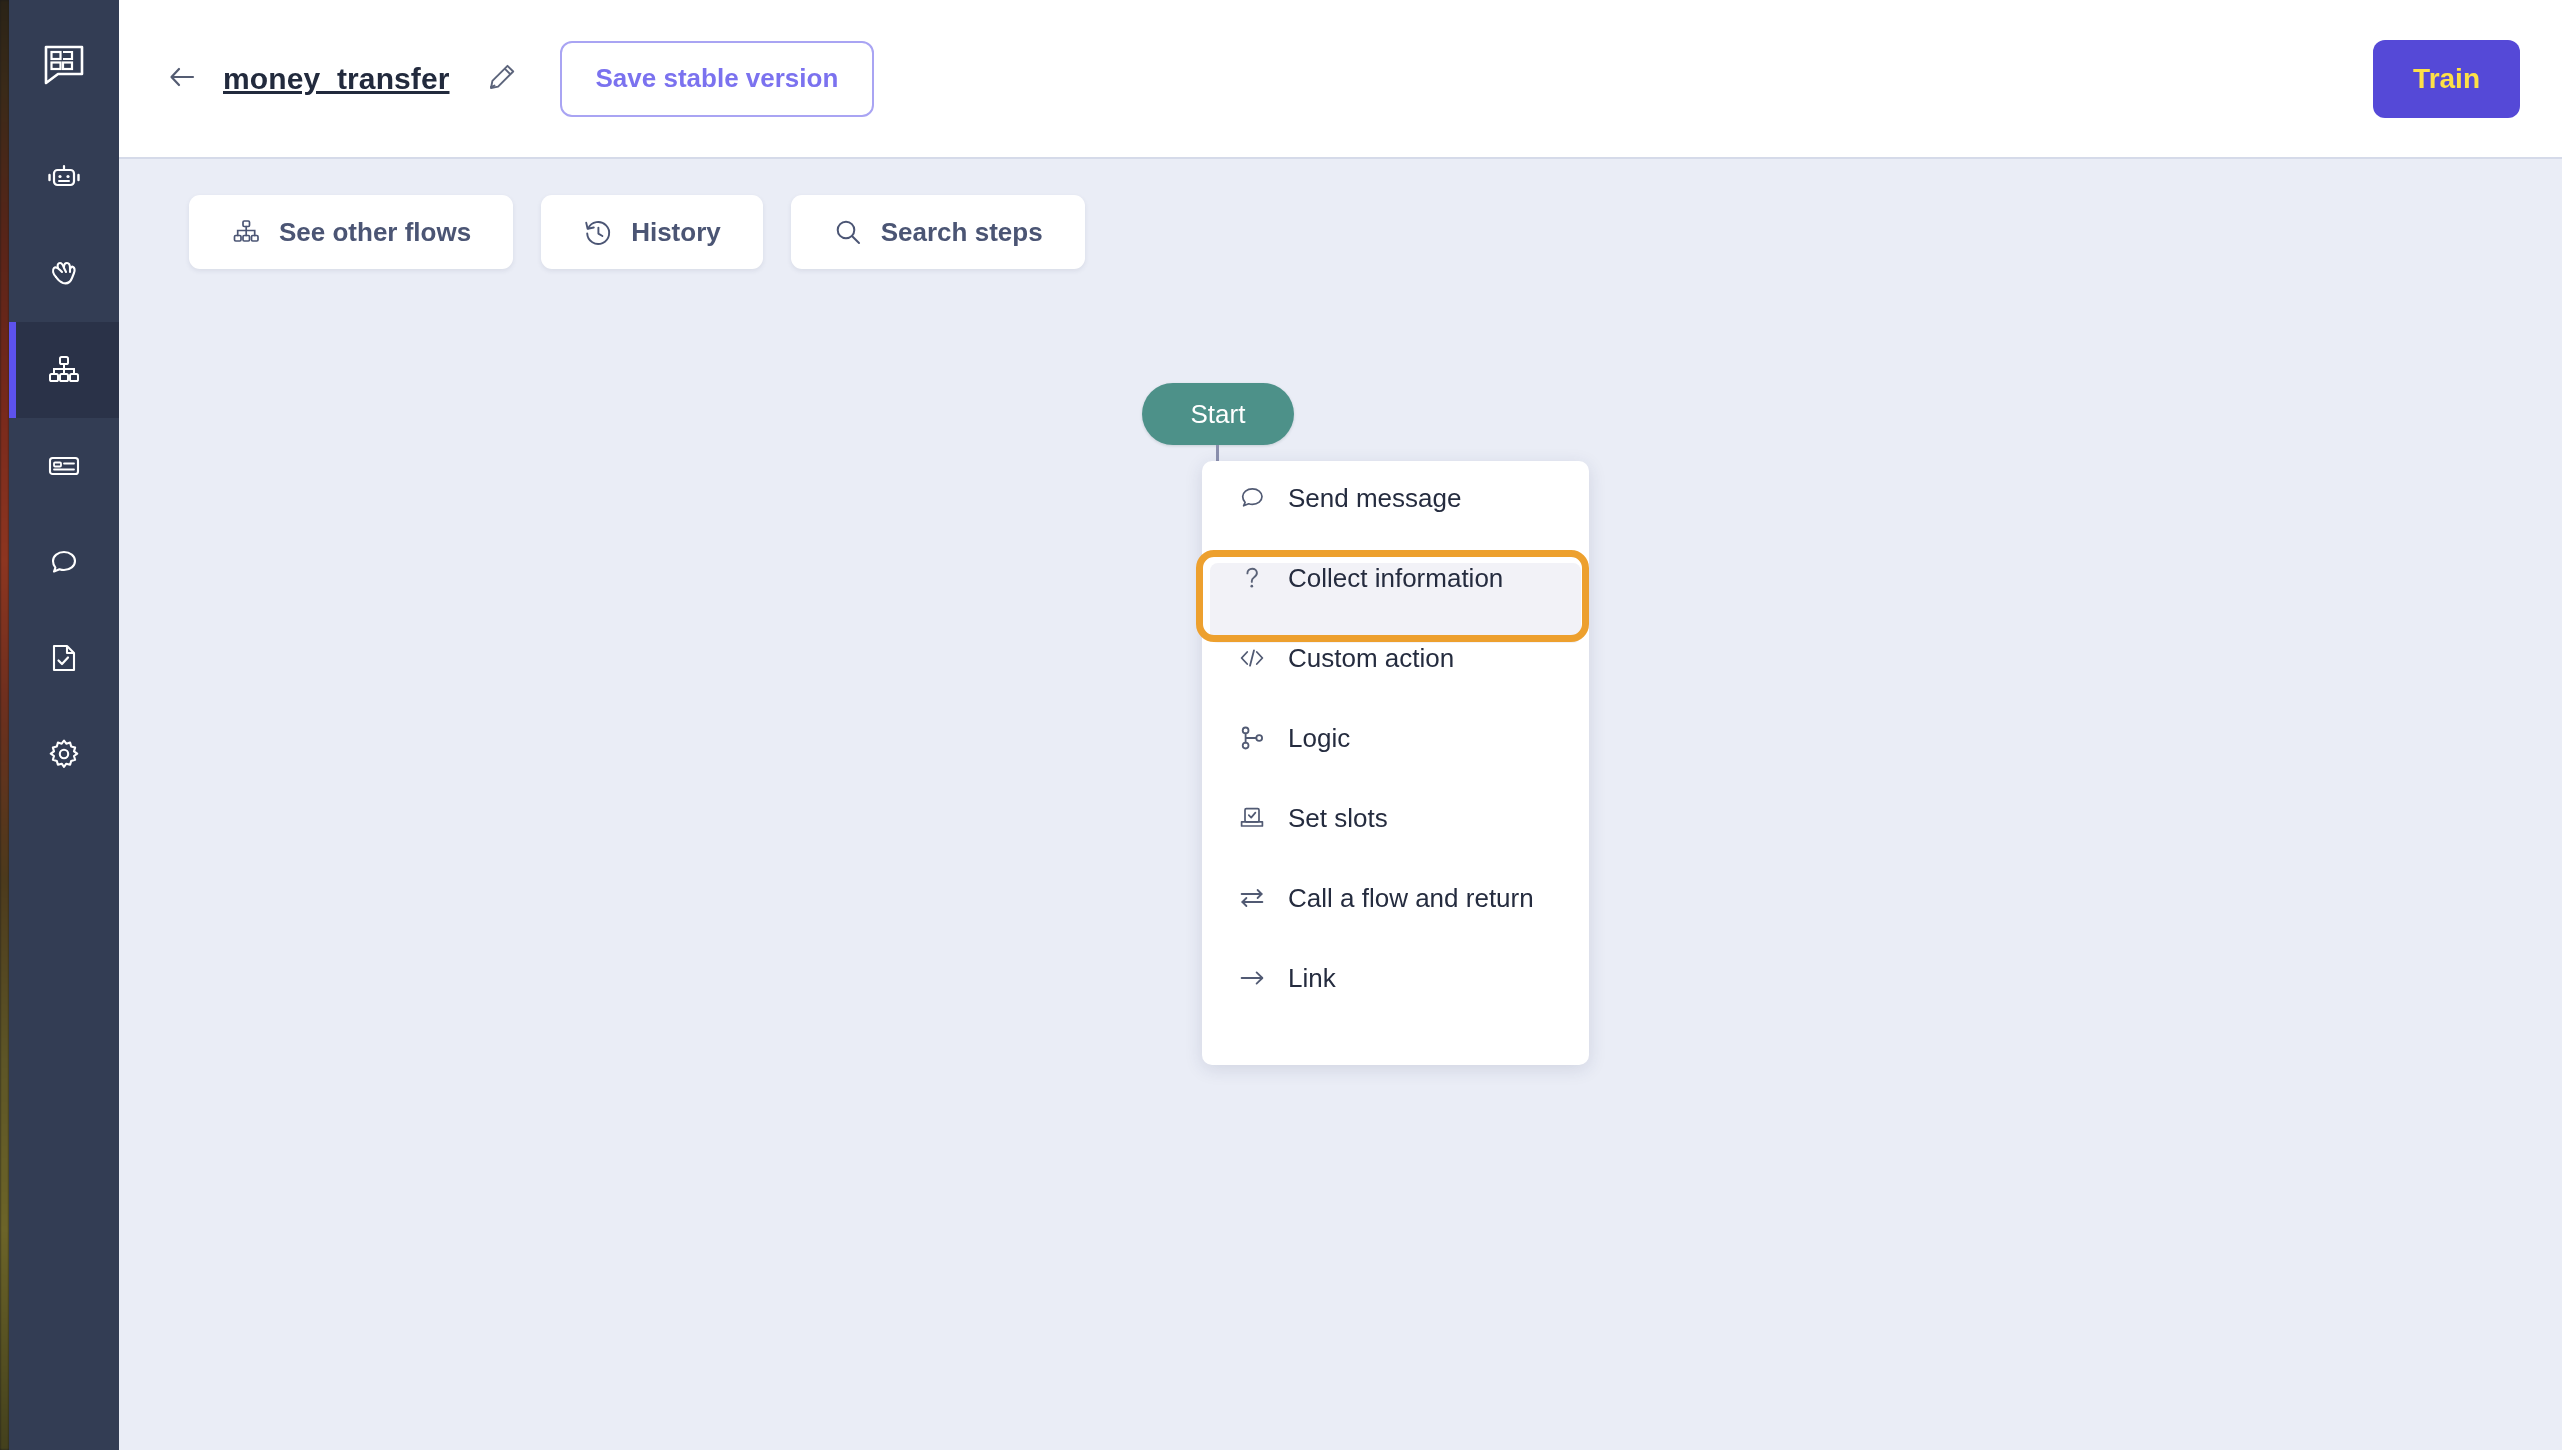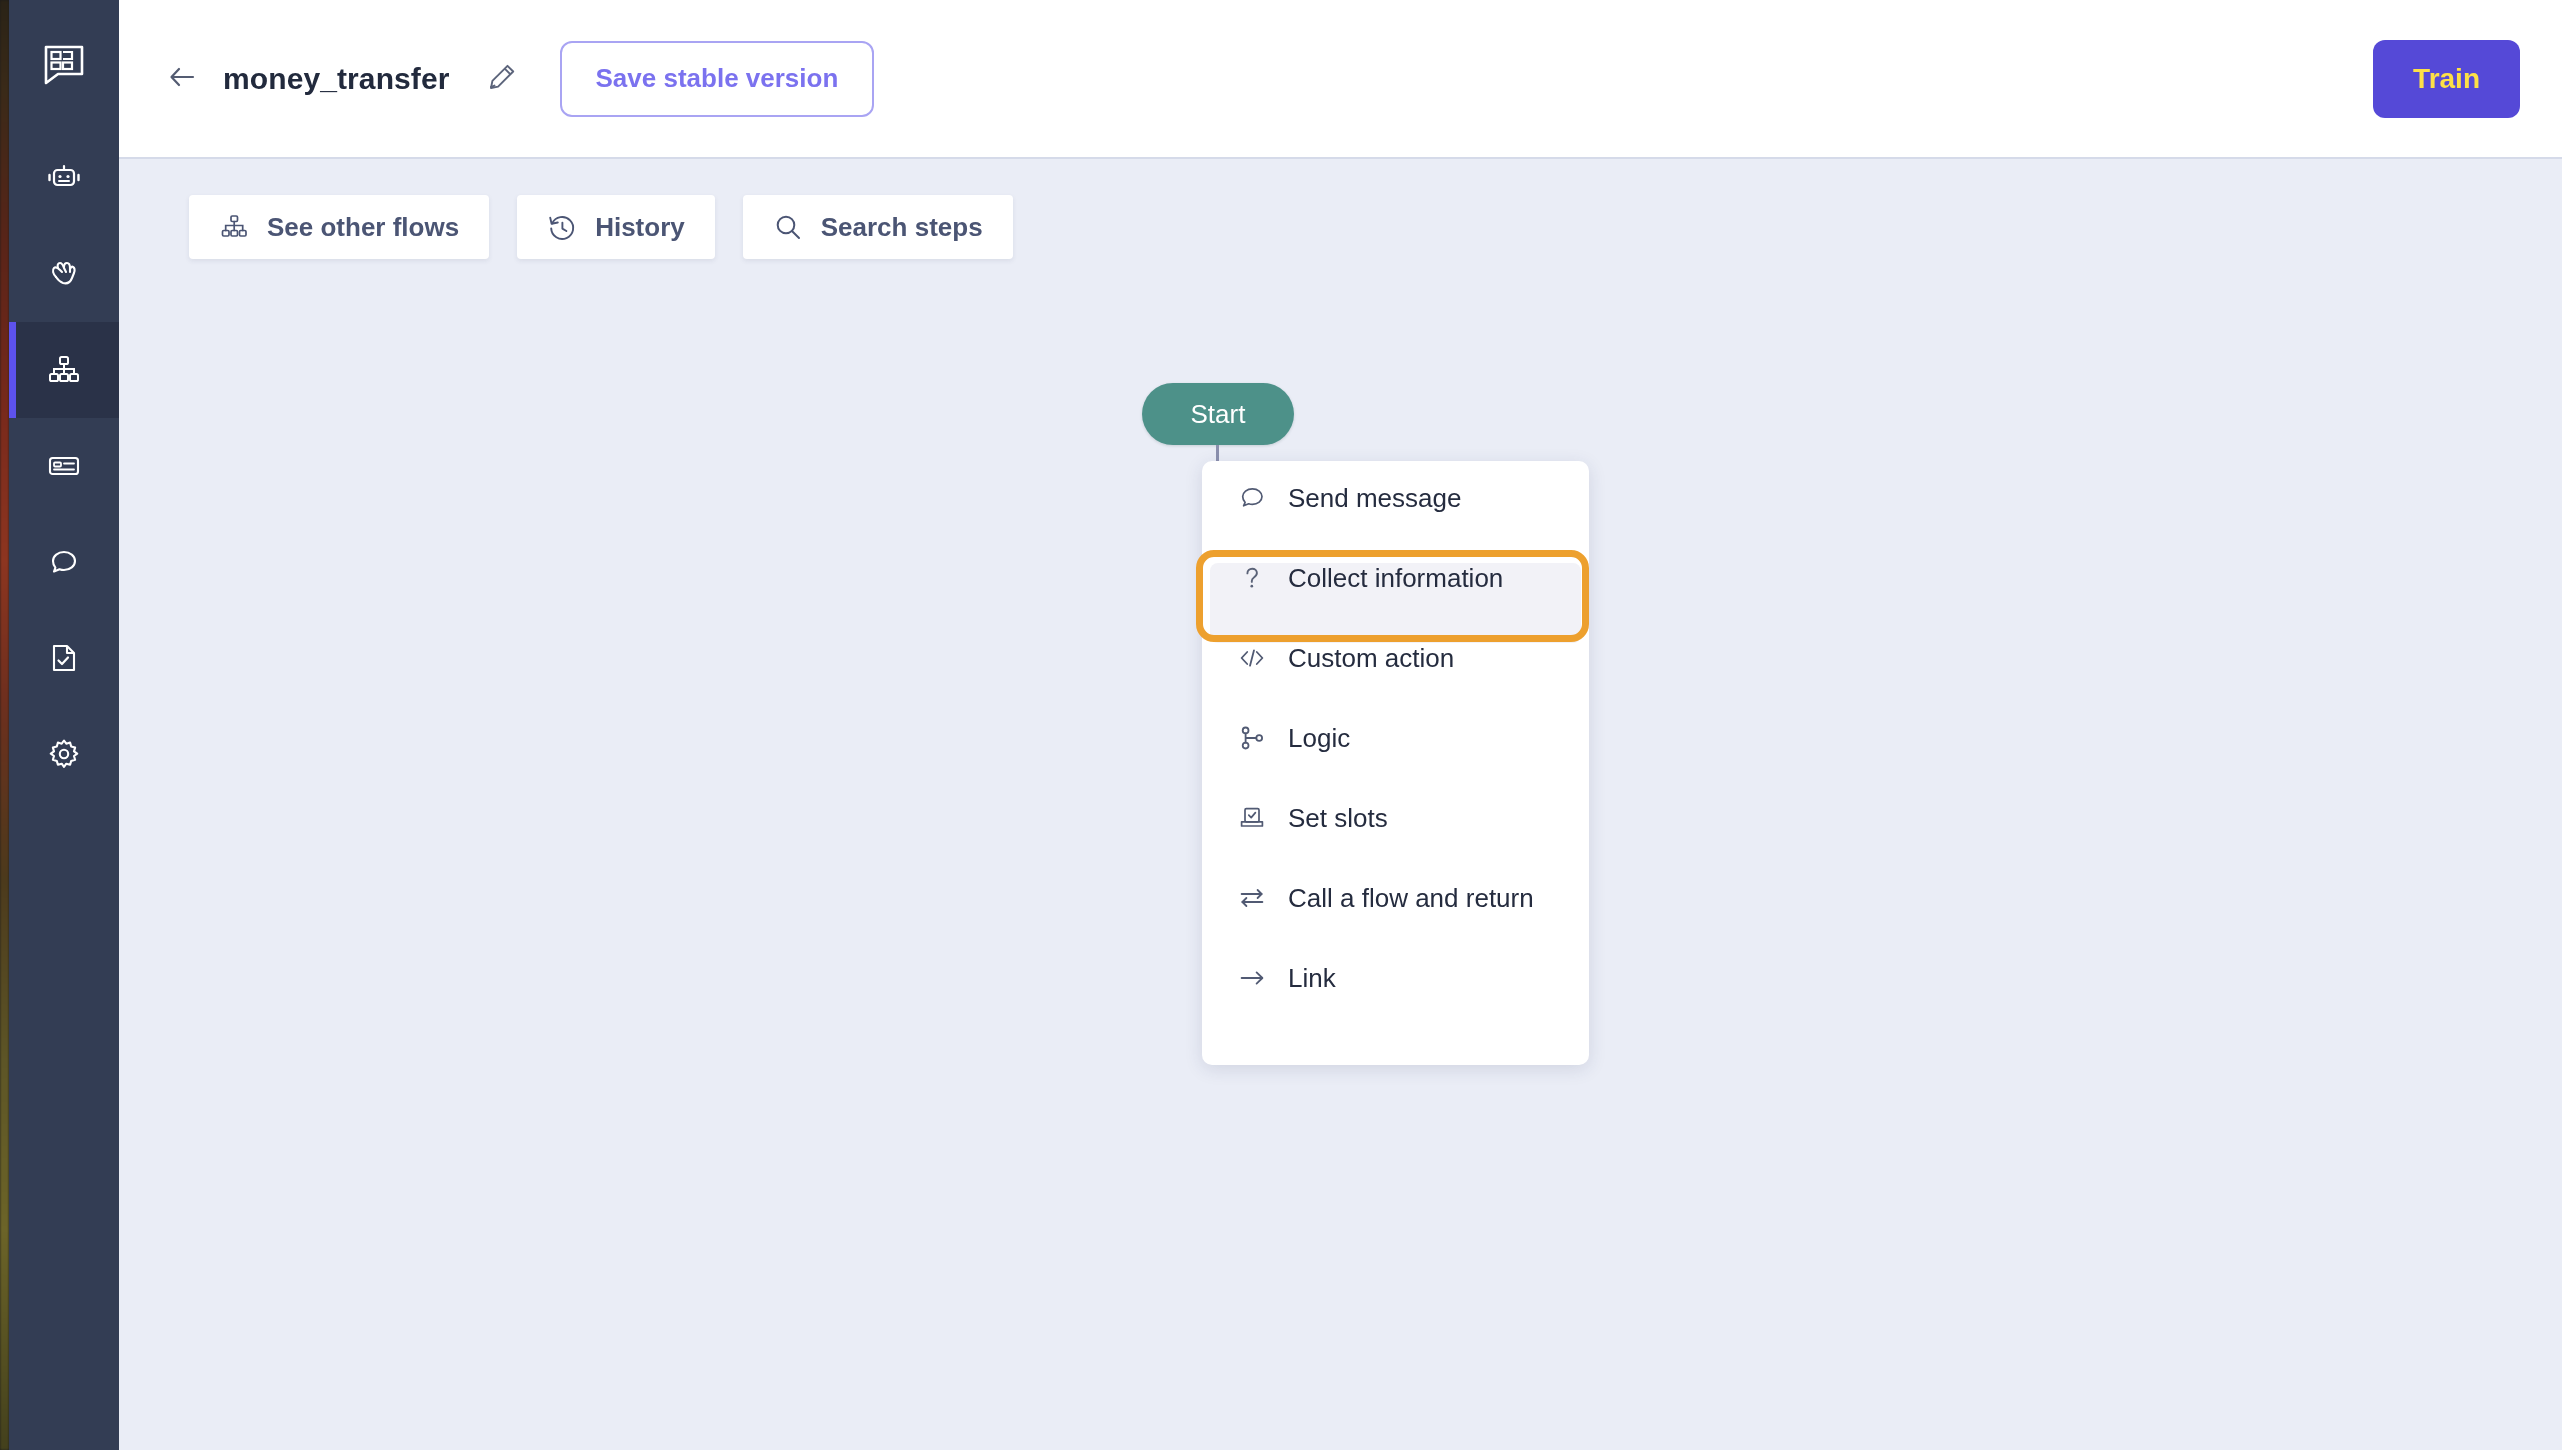--- a/index.html
+++ b/index.html
@@ -70,20 +70,21 @@
   #back-btn {
     margin-left: 40px; width: 46px; height: 46px;
     display: flex; align-items: center; justify-content: center;
     cursor: pointer;
   }
   #flow-title {
     margin-left: 18px;
     font-size: 30px; font-weight: bold; color: #222a3d;
     letter-spacing: .1px;
     white-space: nowrap;
+    text-decoration: underline;
   }
   #edit-title-btn {
     margin-left: 32px; width: 40px; height: 40px;
     display: flex; align-items: center; justify-content: center;
     cursor: pointer;
   }
   #save-stable-btn {
     margin-left: 38px;
     height: 76px; padding: 0 34px;
     display: flex; align-items: center; justify-content: center;
@@ -111,24 +112,24 @@
     background: #eaedf6;
     overflow: hidden;
   }
 
   
   #canvas-toolbar {
     position: absolute; left: 70px; top: 34px;
     display: flex; gap: 28px;
   }
   .tool-btn {
-    height: 64px;
-    padding: 0 30px;
+    height: 74px;
+    padding: 0 42px;
     background: #ffffff;
-    border-radius: 4px;
+    border-radius: 11px;
     box-shadow: 0 2px 5px rgba(40,50,90,.09);
     display: flex; align-items: center; gap: 18px;
     color: #4b5574; font-size: 26px; font-weight: bold;
     white-space: nowrap;
     cursor: pointer;
   }
   .tool-btn svg { display: block; flex: 0 0 auto; }
 
   
   #start-node {

